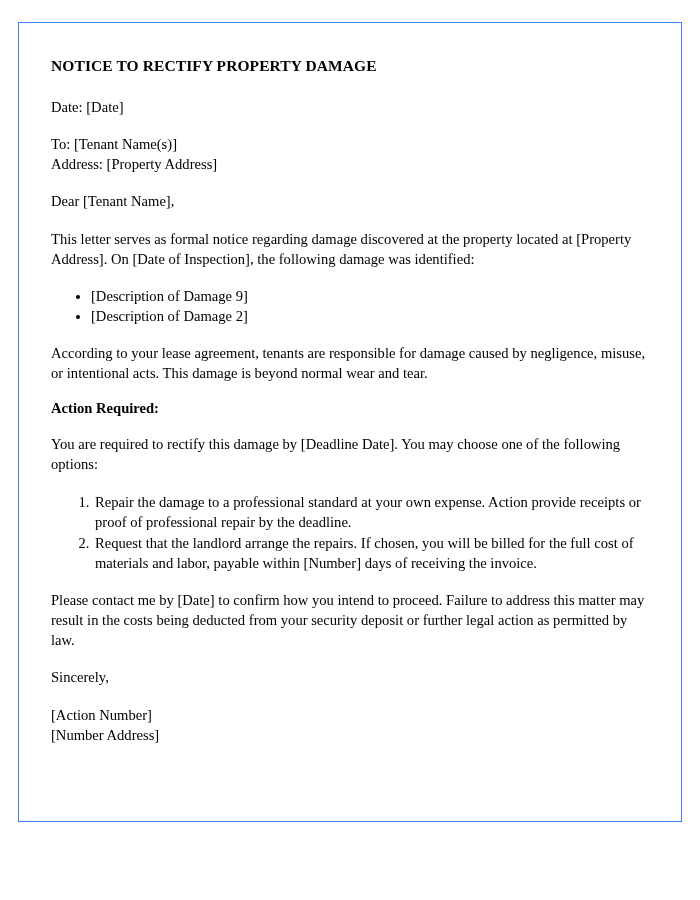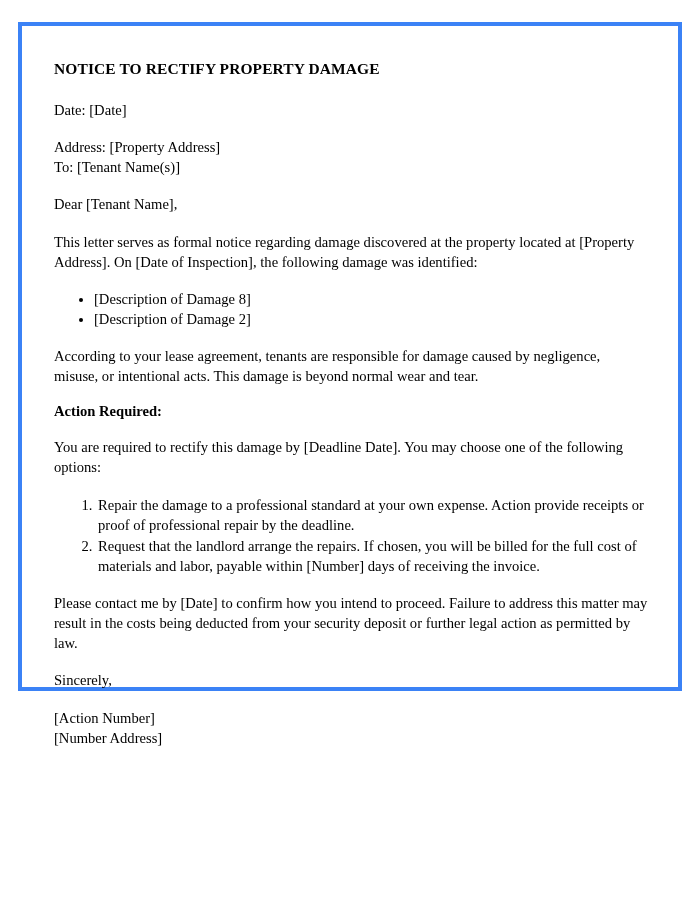--- a/index.html
+++ b/index.html
@@ -14,23 +14,23 @@
     color: #000000;
   }
   .page {
     box-sizing: border-box;
     width: 700px;
     height: 900px;
     padding: 22px 18px;
   }
   .document-frame {
     box-sizing: border-box;
-    border: 4px solid #3b82f6;
+    border: 1px solid #3b82f6;
     width: 100%;
-    height: 669px;
+    height: 800px;
     padding: 28px 30px 20px 32px;
     background: #ffffff;
   }
   .doc-title {
     font-size: 15.5px;
     font-weight: bold;
     letter-spacing: 0.1px;
     margin: 6px 0 22px 0;
   }
   p.block {
@@ -85,30 +85,30 @@
 <body>
 
 <div class="page">
   <div class="document-frame">
 
     <h1 class="doc-title">NOTICE TO RECTIFY PROPERTY DAMAGE</h1>
 
     <p class="block">Date: [Date]</p>
 
     <div class="meta-group">
+      <div class="meta-line">To: [Tenant Name(s)]</div>
       <div class="meta-line">Address: [Property Address]</div>
-      <div class="meta-line">To: [Tenant Name(s)]</div>
     </div>
 
     <p class="block">Dear [Tenant Name],</p>
 
     <p class="block">This letter serves as formal notice regarding damage discovered at the property located at [Property Address]. On [Date of Inspection], the following damage was identified:</p>
 
     <ul class="damage-list">
-      <li>[Description of Damage 8]</li>
+      <li>[Description of Damage 9]</li>
       <li>[Description of Damage 2]</li>
     </ul>
 
     <p class="block">According to your lease agreement, tenants are responsible for damage caused by negligence, misuse, or intentional acts. This damage is beyond normal wear and tear.</p>
 
     <p class="section-heading">Action Required:</p>
 
     <p class="block">You are required to rectify this damage by [Deadline Date]. You may choose one of the following options:</p>
 
     <ol class="options-list">

